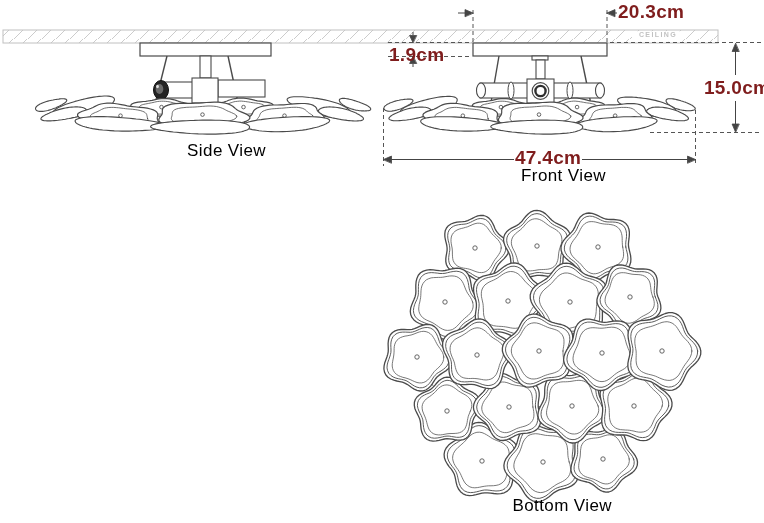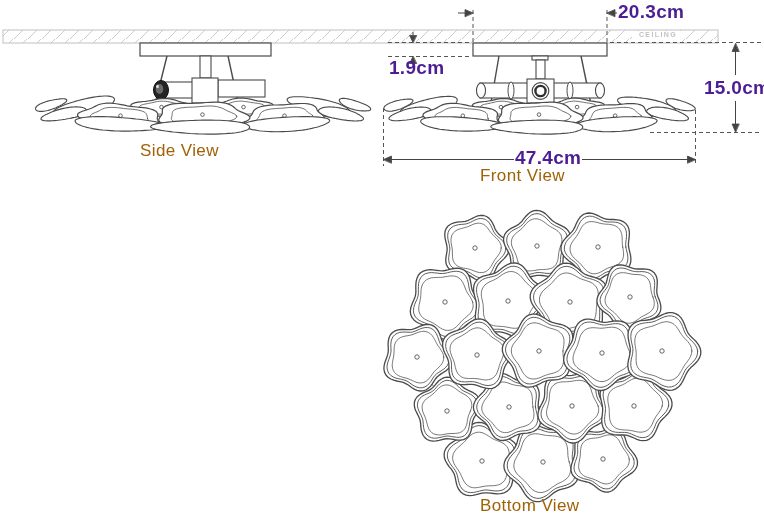--- a/index.html
+++ b/index.html
@@ -1,21 +1,21 @@
 <!DOCTYPE html>
 <html><head>
 <meta charset="utf-8">
 <style>
   html,body{margin:0;padding:0;background:#fff;}
   #canvas{position:relative;width:764px;height:523px;background:#fff;overflow:hidden;
           font-family:"Liberation Sans",sans-serif;}
   #diagram{position:absolute;left:0;top:0;}
   .lbl{position:absolute;white-space:nowrap;}
-  .view-lbl{font-size:17px;color:#a16207;text-align:left;letter-spacing:0.4px;}
-  .dim-lbl{font-size:19px;font-weight:bold;color:#4c1d95;letter-spacing:0.3px;}
+  .view-lbl{font-size:17px;color:#000000;text-align:right;letter-spacing:0.4px;}
+  .dim-lbl{font-size:19px;font-weight:bold;color:#7f1d1d;letter-spacing:0.3px;}
   .ceil-lbl{font-size:7px;font-weight:bold;letter-spacing:1.4px;text-align:center;}
 </style>
 </head>
 <body>
 
 <div id="canvas">
 
   <svg id="diagram" width="764" height="523" viewBox="0 0 764 523">
     <defs>
       <pattern id="hatch" width="14" height="13" patternUnits="userSpaceOnUse">
@@ -249,21 +249,21 @@
         <path d="M697.6,351.0L697.4,354.1L696.5,357.1L694.8,359.8L692.7,362.2L690.5,364.3L688.4,366.2L686.6,368.2L685.1,370.4L683.8,372.8L682.6,375.5L681.2,378.4L679.5,381.3L677.3,383.8L674.6,385.7L671.6,386.8L668.4,387.1L665.1,386.4L662.0,385.2L659.2,383.5L656.6,381.8L654.1,380.3L651.8,379.1L649.3,378.3L646.6,377.7L643.6,377.2L640.6,376.5L637.6,375.4L634.9,373.7L632.8,371.4L631.4,368.7L630.8,365.6L630.8,362.4L631.3,359.2L632.0,356.3L632.6,353.6L632.9,351.0L632.9,348.5L632.4,345.8L631.7,342.9L631.1,339.8L630.8,336.5L631.1,333.2L632.2,330.1L634.0,327.5L636.5,325.5L639.4,324.1L642.6,323.3L645.7,322.8L648.7,322.5L651.5,322.2L654.1,321.5L656.6,320.5L659.2,319.2L662.0,317.8L665.0,316.6L668.2,315.9L671.4,315.9L674.5,316.7L677.2,318.3L679.5,320.7L681.3,323.5L682.6,326.5L683.6,329.4L684.6,332.0L685.8,334.3L687.3,336.4L689.1,338.4L691.3,340.4L693.4,342.6L695.4,345.1L696.9,347.9L697.6,351.0Z" stroke-width="0.9" fill="none" stroke="#4a4a4a" stroke-linejoin="round" stroke-linecap="round"></path>
         <path d="M691.8,351.0L691.5,353.6L690.7,356.1L689.5,358.4L688.1,360.5L686.6,362.5L685.2,364.4L683.9,366.3L682.7,368.3L681.5,370.5L680.2,372.7L678.8,375.0L677.0,377.0L674.9,378.6L672.5,379.8L669.9,380.4L667.2,380.3L664.5,379.8L662.0,379.0L659.6,378.0L657.4,377.0L655.3,376.1L653.1,375.4L650.9,374.8L648.6,374.3L646.1,373.6L643.8,372.7L641.5,371.5L639.5,369.8L638.0,367.8L636.9,365.5L636.3,363.0L636.1,360.4L636.1,357.9L636.2,355.5L636.2,353.3L636.1,351.0L635.7,348.7L635.3,346.3L634.9,343.7L634.8,341.1L635.0,338.4L635.7,335.8L636.9,333.4L638.7,331.4L640.8,329.8L643.3,328.7L645.8,327.8L648.2,327.2L650.6,326.6L652.9,325.9L655.1,325.1L657.3,324.2L659.6,323.3L662.0,322.4L664.5,321.9L667.2,321.7L669.7,322.2L672.1,323.1L674.3,324.6L676.2,326.5L677.7,328.6L679.0,330.7L680.3,332.7L681.5,334.6L682.9,336.4L684.4,338.1L686.1,339.8L687.8,341.6L689.4,343.7L690.7,345.9L691.5,348.4L691.8,351.0Z" stroke-width="0.8" fill="none" stroke="#555" stroke-linejoin="round" stroke-linecap="round"></path>
         <circle cx="662" cy="351" r="2.2" fill="#fff" stroke="#555" stroke-width="0.9"></circle>
       </g>
   </svg>
 
   <div class="lbl ceil-lbl" style="left:634px;top:31px;width:48px;color:#c2c2c2;">CEILING</div>
 
   <div class="lbl dim-lbl" style="left:618px;top:1px;">20.3cm</div>
 
-  <div class="lbl dim-lbl" style="left:389px;top:57px;">1.9cm</div>
+  <div class="lbl dim-lbl" style="left:389px;top:44px;">1.9cm</div>
 
   <div class="lbl dim-lbl" style="left:688px;top:77px;margin-left:16px;">15.0cm</div>
 
   <div class="lbl dim-lbl" style="left:515px;top:147px;width:66px;text-align:left;">47.4cm</div>
 
   <div class="lbl view-lbl" style="left:140px;top:141px;width:126px;">Side View</div>
 
   <div class="lbl view-lbl" style="left:480px;top:496px;width:132px;">Bottom View</div>
 
   <div class="lbl view-lbl" style="left:480px;top:166px;width:126px;">Front View</div>

